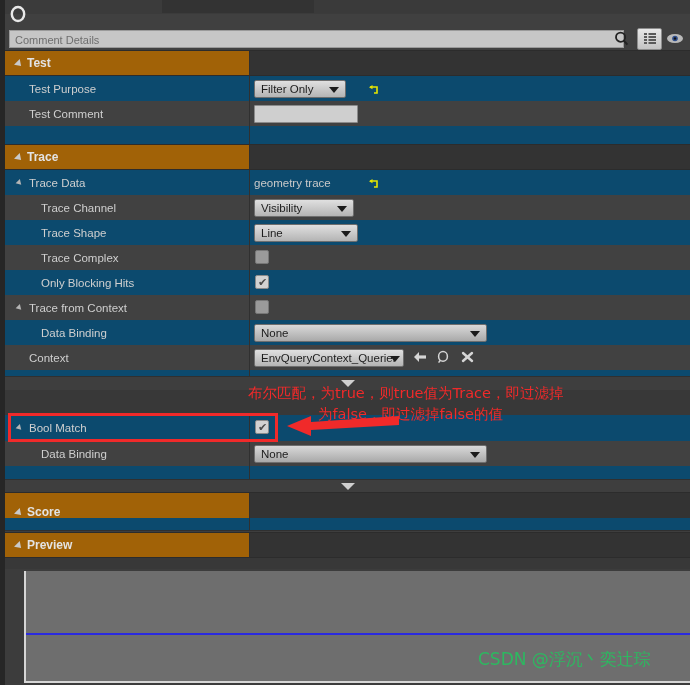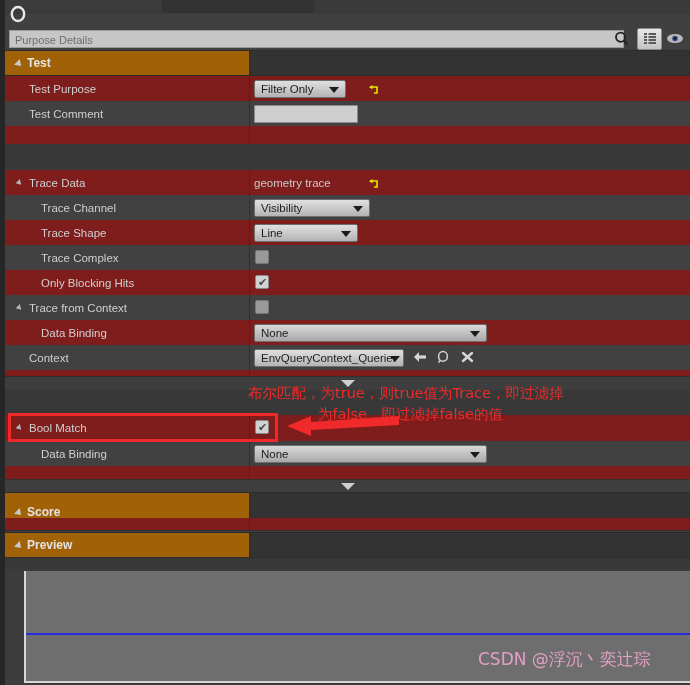--- a/index.html
+++ b/index.html
@@ -37,21 +37,21 @@
   .lcol{position:absolute;left:0;top:0;width:245px;height:100%;box-sizing:border-box;
         border-right:1px solid #2e2e2e;}
   .rcol{position:absolute;left:245px;top:0;width:440px;height:100%;}
 
   
   .sec{background:#333333;border-top:1px solid #2c2c2c;border-bottom:1px solid #2c2c2c;}
   .sec .lcol{background:#a16207;}
   .sec .rcol{background:#333333;}
   .sec .sectitle{position:absolute;left:22px;top:0;height:100%;display:flex;align-items:center;
                  font-size:12px;font-weight:bold;color:#e3e3e3;}
-  .prow{background:#7f1d1d;}
+  .prow{background:#0c4a6e;}
   .prow.alt{background:#414141;}
   .prow .lcol{border-right:1px solid #303030;}
 
   .tri{position:absolute;width:0;height:0;}
   .tri-sec{left:11px;top:50%;margin-top:-3px;
            border-left:6px solid #c9c9c9;border-top:4px solid transparent;border-bottom:4px solid transparent;
            transform:rotate(45deg);}
   .tri-item{left:12px;top:50%;margin-top:-3px;
            border-left:5px solid #b4b4b4;border-top:3.5px solid transparent;border-bottom:3.5px solid transparent;
            transform:rotate(45deg);}
@@ -88,21 +88,21 @@
   .previewbody{position:absolute;left:0;width:685px;background:#3c3c3c;}
   .pvcanvas{position:absolute;background:#6e6e6e;border-left:2px solid #d6d6d6;border-bottom:2px solid #d6d6d6;box-sizing:border-box;}
   .pvline{position:absolute;height:2px;background:#2a2ae0;}
 
   
   .annot-box{position:absolute;box-sizing:border-box;border:3px solid #f02a2a;z-index:30;}
   .annot-text{position:absolute;z-index:30;color:#f02a2a;font-size:14.5px;line-height:21px;
               white-space:nowrap;font-family:"DejaVu Sans",sans-serif;}
   .annot-arrow{position:absolute;z-index:30;}
 
-  .wm{position:absolute;z-index:31;color:#f9a8d4;opacity:.85;font-size:17px;
+  .wm{position:absolute;z-index:31;color:#22c55e;opacity:.85;font-size:17px;
       white-space:nowrap;font-family:"DejaVu Sans",sans-serif;}
 </style>
 </head>
 <body>
 
 <div id="app">
 
   <div class="topstrip">
     <div class="tabzone"></div>
     <div class="tabzone2"></div>
@@ -111,21 +111,21 @@
   <div class="leftedge"></div>
 
   <div class="circ-ico">
     <svg width="18" height="18" viewBox="0 0 18 18">
       <ellipse cx="9" cy="9" rx="6.2" ry="7" fill="none" stroke="#e8e8e8" stroke-width="2.4"></ellipse>
     </svg>
   </div>
 
   <div class="searchrow"></div>
   <div class="searchbox">
-    <span>Purpose Details</span>
+    <span>Comment Details</span>
   </div>
   <div class="s-mag">
     <svg width="18" height="18" viewBox="0 0 18 18">
       <circle cx="7.6" cy="7.2" r="4.6" fill="none" stroke="#222" stroke-width="1.8"></circle>
       <line x1="10.6" y1="10.4" x2="14.4" y2="14.6" stroke="#222" stroke-width="2.1"></line>
     </svg>
   </div>
   <div class="btn-grid"></div>
   <div class="grid-glyph">
     <svg width="12" height="13" viewBox="0 0 12 13">
@@ -184,20 +184,27 @@
       <div class="rcol">
         <div class="txtfield" style="left:4px;top:4px;width:104px;" title=""></div>
       </div>
     </div>
 
     <div class="row prow" style="top:76px;height:18px;">
       <div class="lcol"></div>
       <div class="rcol"></div>
     </div>
 
+    <div class="row sec" style="top:94px;height:26px;">
+      <div class="lcol">
+        <div class="tri tri-sec"></div>
+        <div class="sectitle">Trace</div>
+      </div>
+      <div class="rcol"></div>
+    </div>
 
     <div class="row prow" style="top:120px;height:25px;">
       <div class="lcol">
         <div class="tri tri-item"></div>
         <div class="lbl" style="left:24px;">Trace Data</div>
       </div>
       <div class="rcol">
         <div class="valtext" style="left:4px;top:7px;">geometry trace</div>
         <div class="reset-ico" style="left:118px;top:6px;">
           <svg width="11" height="12" viewBox="0 0 11 12">
@@ -206,21 +213,21 @@
           </svg>
         </div>
       </div>
     </div>
 
     <div class="row prow alt" style="top:145px;height:25px;">
       <div class="lcol">
         <div class="lbl" style="left:36px;">Trace Channel</div>
       </div>
       <div class="rcol">
-        <div class="combo" style="left:4px;top:4px;width:116px;">
+        <div class="combo" style="left:4px;top:4px;width:100px;">
           <div class="cval">Visibility</div>
           <div class="carrow"></div>
         </div>
       </div>
     </div>
 
     <div class="row prow" style="top:170px;height:25px;">
       <div class="lcol">
         <div class="lbl" style="left:36px;">Trace Shape</div>
       </div>

